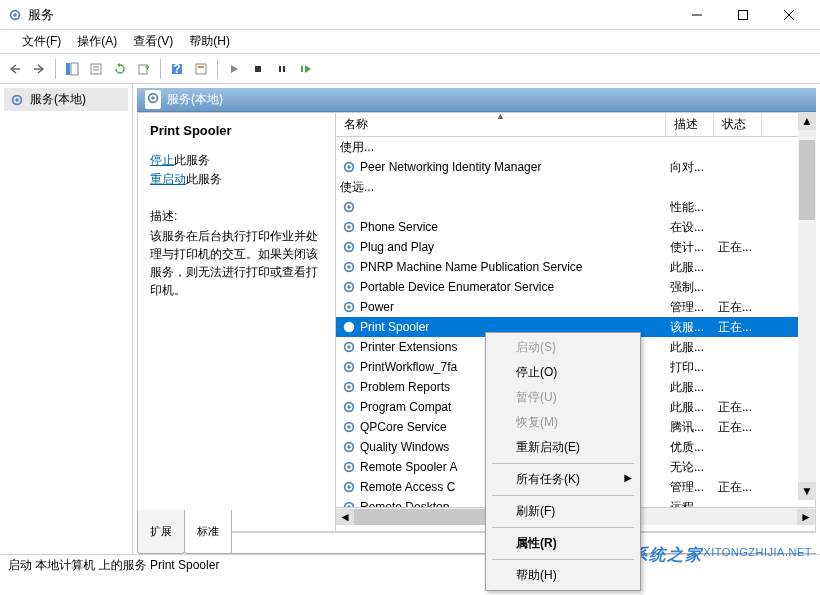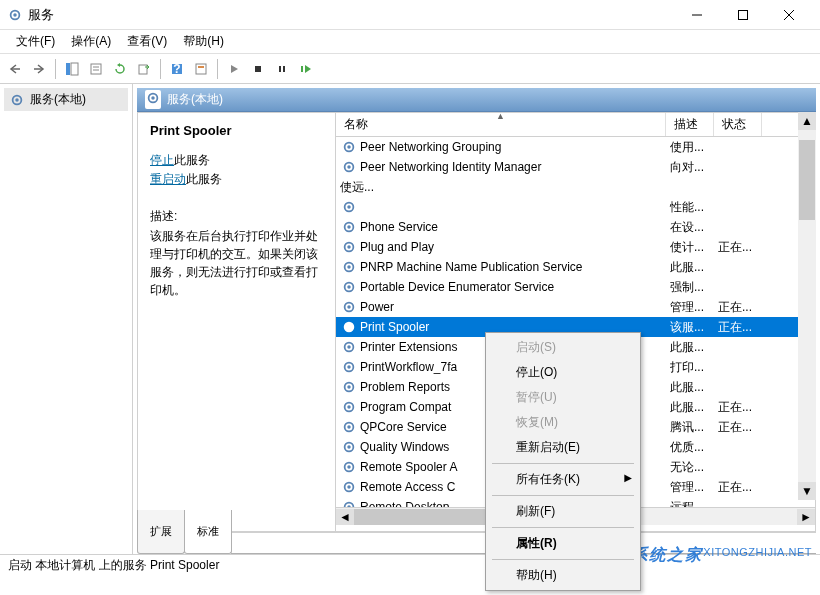--- a/index.html
+++ b/index.html
@@ -6,21 +6,21 @@
 body { background: #fff; width: 820px; height: 595px; overflow: hidden; position: relative; }
 
 
 .titlebar { height: 30px; display: flex; align-items: center; padding: 0 8px; border-bottom: 1px solid #e0e0e0; }
 .titlebar .icon-gear { margin-right: 6px; }
 .titlebar .title { flex: 1; font-size: 13px; }
 .titlebar .winbtns { display: flex; }
 .titlebar .winbtn { width: 46px; height: 28px; display: flex; align-items: center; justify-content: center; cursor: pointer; }
 
 
-.menubar { height: 24px; display: flex; align-items: flex-start; padding: 0 8px; border-bottom: 1px solid #e0e0e0; }
+.menubar { height: 24px; display: flex; align-items: flex-start; padding: 0 14px; border-bottom: 1px solid #e0e0e0; }
 .menubar .menuitem { padding: 3px 8px; cursor: pointer; }
 
 
 .toolbar { height: 30px; display: flex; align-items: center; padding: 0 4px; border-bottom: 1px solid #d0d0d0; gap: 2px; }
 .toolbar .tbtn { width: 22px; height: 22px; display: flex; align-items: center; justify-content: center; cursor: pointer; border: 1px solid transparent; }
 .toolbar .sep { width: 1px; height: 20px; background: #c0c0c0; margin: 0 3px; }
 
 
 .main { display: flex; height: 470px; }
 .leftpane { width: 133px; border-right: 1px solid #d0d0d0; padding: 4px; }
@@ -253,27 +253,20 @@
           <div class="hcell name">
               <span class="sortarr">▲</span>
               <span>名称</span>
             </div>
           <div class="hcell desc">描述</div>
           <div class="hcell stat">状态</div>
           <div class="hcell scroll"></div>
         </div>
         <div class="listrows" id="listrows">
             <div class="row">
-              <div class="cell cname">
-                <span class="gear"><svg viewBox="0 0 16 16">
-                    <circle cx="8" cy="8" r="5" fill="none" stroke="#5a85b5" stroke-width="2"></circle>
-                    <circle cx="8" cy="8" r="2" fill="#5a85b5"></circle>
-                  </svg></span>
-                <span>Peer Networking Grouping</span>
-              </div>
               <div class="cell cdesc">使用...</div>
               <div class="cell cstat"></div>
             </div>
             <div class="row">
               <div class="cell cname">
                 <span class="gear"><svg viewBox="0 0 16 16">
                     <circle cx="8" cy="8" r="5" fill="none" stroke="#5a85b5" stroke-width="2"></circle>
                     <circle cx="8" cy="8" r="2" fill="#5a85b5"></circle>
                   </svg></span>
                 <span>Peer Networking Identity Manager</span>

